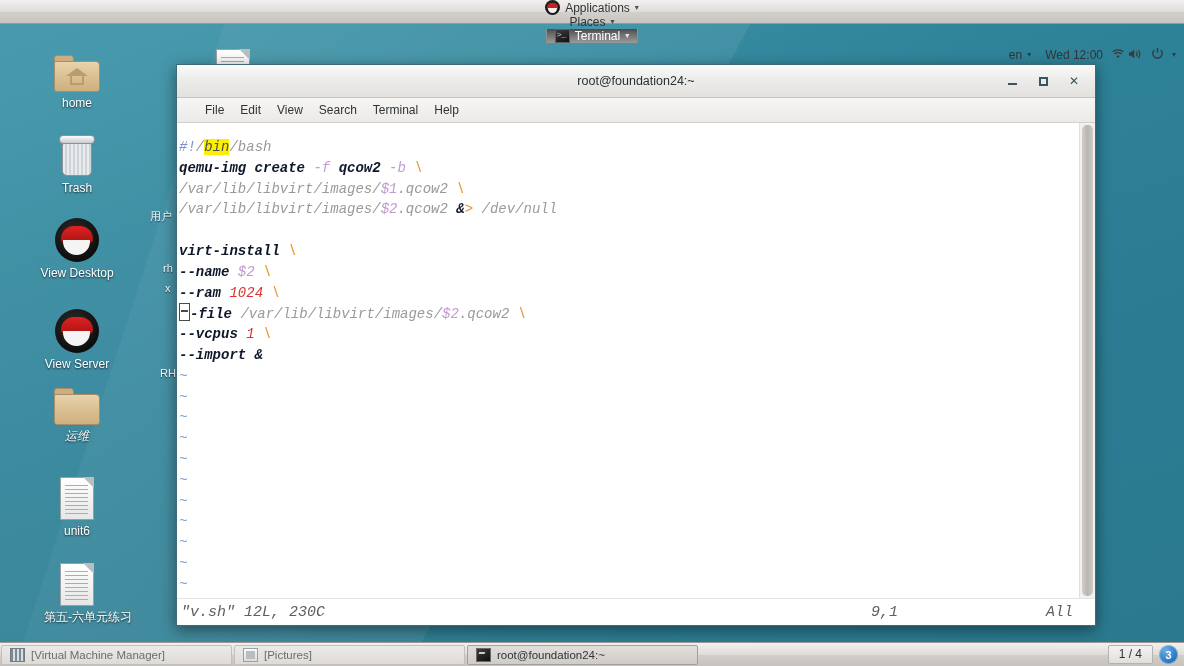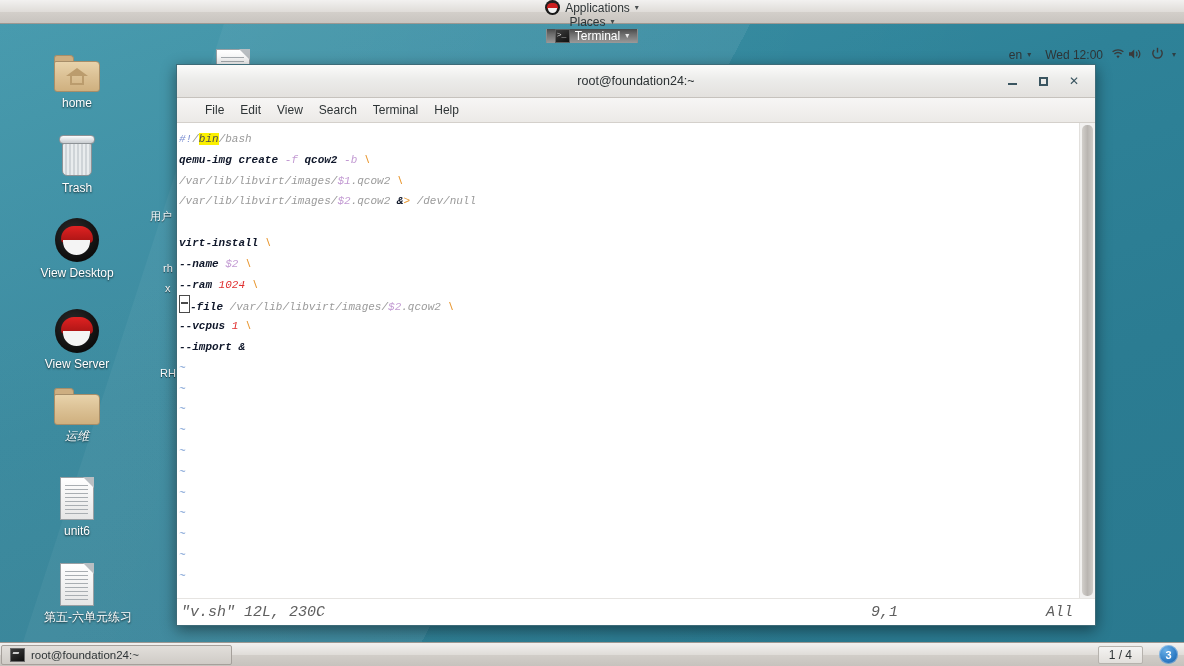--- a/index.html
+++ b/index.html
@@ -228,24 +228,24 @@
   #term-body {
     flex: 1 1 auto;
     background: #ffffff;
     position: relative;
     display: flex;
     overflow: hidden;
   }
   #term-text {
     flex: 1 1 auto;
     font-family: "Liberation Mono", "DejaVu Sans Mono", monospace;
-    font-size: 11px;
+    font-size: 14px;
     font-style: italic;
     line-height: 20.8px;
-    padding: 6px 0 0 2px;
+    padding: 14px 0 0 2px;
     color: #6b6b6b;
     white-space: pre;
     overflow: hidden;
   }
   #term-text .ln { height: 20.8px; }
   .c-comment { color: #7b8ed2; }
   .c-path    { color: #9a9a9a; }
   .c-hl      { background: #fbf000; color: #4c4c4c; }
   .c-plain   { color: #0f172a; font-weight: bold; }
   .c-opt     { color: #c39bd3; }
@@ -335,21 +335,21 @@
   .ico-pics:after{ content:""; position:absolute; left:2px; bottom:2px; right:2px; height:4px; background:#b8bdc1;}
   .ico-term {
     background: linear-gradient(150deg,#3d3d3d,#0f0f0f);
     border: 1px solid #6a6a6a; box-sizing: border-box;
     position: relative;
   }
   .ico-term:before{
     content:""; position:absolute; left:2px; top:3px; width:6px; height:1.5px;
     background:#cfcfcf; transform: skewX(-20deg);
   }
-  #taskbar-right { margin-left: auto; display: flex; align-items: center; gap: 16px; padding-right: 6px; }
+  #taskbar-right { margin-left: auto; display: flex; gap: 6px; padding-right: 6px; }
   #workspace-box {
     border: 1px solid #b6b2ad; border-radius: 2px;
     background: linear-gradient(180deg,#f4f3f2,#e2dfdb);
     font-size: 12px; color: #2e3436;
     padding: 1px 10px;
   }
   #notif-badge {
     width: 19px; height: 19px; border-radius: 50%;
     background: radial-gradient(circle at 35% 28%, #6ab0e8 0%, #2d7bc4 60%, #1d5d9e 100%);
     color: #ffffff; font-size: 11px; font-weight: bold;
@@ -526,20 +526,28 @@
   </div>
 
   <div id="statusline">
     <span id="status-file">"v.sh" 12L, 230C</span>
     <span id="status-pos">9,1</span>
     <span id="status-scope">All</span>
   </div>
 </div>
 
 <div id="taskbar">
+  <div class="tb-btn inactive" style="width:231px;">
+    <span class="tb-ico ico-vmm"></span>
+    <span>[Virtual Machine Manager]</span>
+  </div>
+  <div class="tb-btn inactive" style="width:231px;">
+    <span class="tb-ico ico-pics"></span>
+    <span>[Pictures]</span>
+  </div>
   <div class="tb-btn current" style="width:231px;">
     <span class="tb-ico ico-term"></span>
     <span>root@foundation24:~</span>
   </div>
 
   <div id="taskbar-right">
     <div id="workspace-box">1 / 4</div>
     <div id="notif-badge">3</div>
   </div>
 </div>

